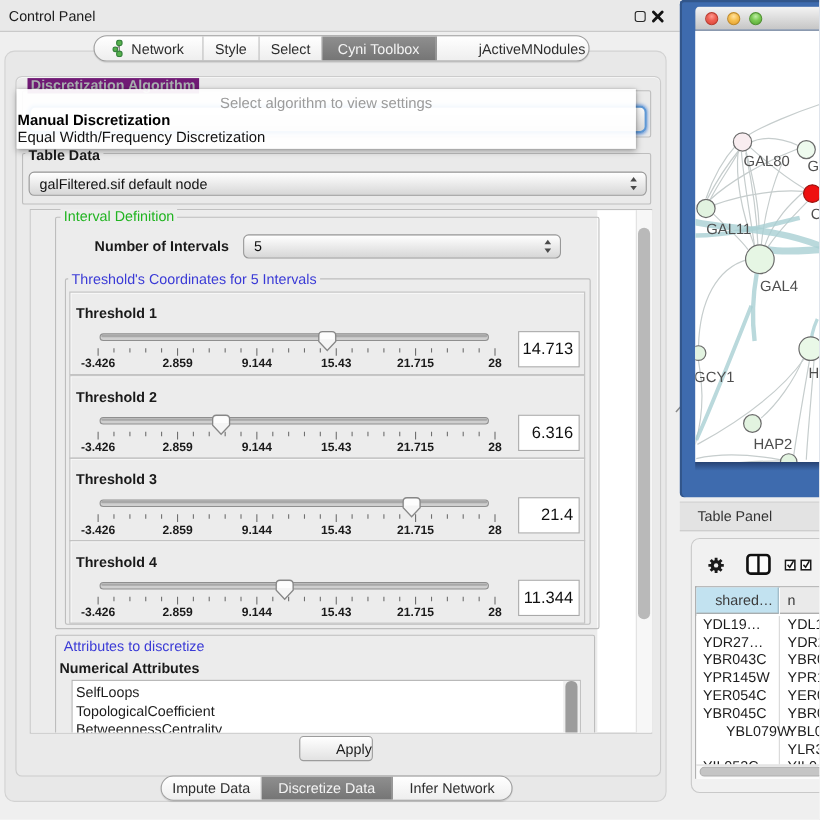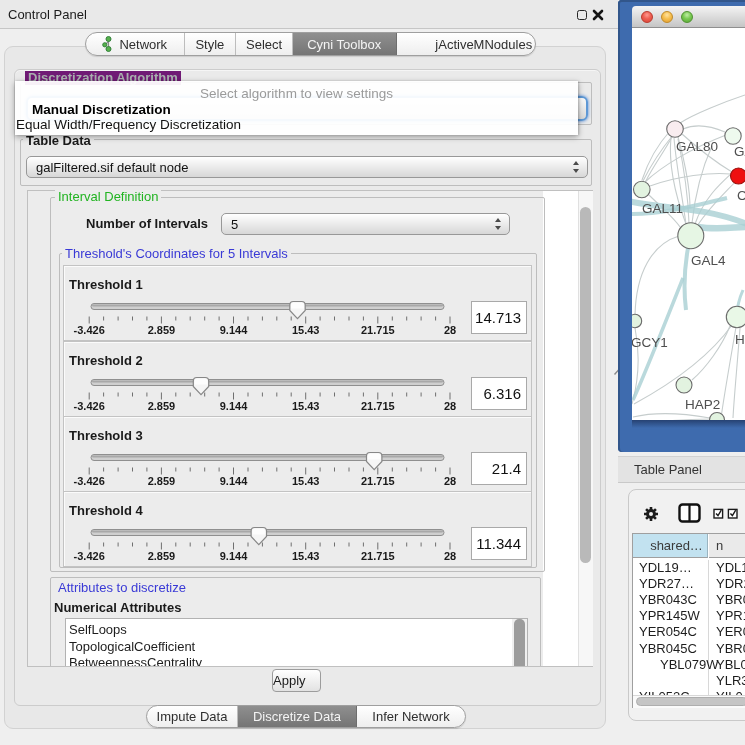--- a/index.html
+++ b/index.html
@@ -160,21 +160,21 @@
 <div class="glab" style="left:55px;top:581px;background:#ececec;color:#3a3ad6;">Attributes to discretize</div>
 <div class="abs" style="left:54px;top:600px;font-size:13px;font-weight:bold;color:#1a1a1a;">Numerical Attributes</div>
 <div class="abs" style="left:65px;top:618px;width:463px;height:60px;background:#ffffff;border:1px solid #b2b2b2;"></div>
 <div class="abs" style="left:69px;top:622px;font-size:13px;color:#1d1d1d;">SelfLoops</div>
 <div class="abs" style="left:69px;top:638.5px;font-size:13px;color:#1d1d1d;">TopologicalCoefficient</div>
 <div class="abs" style="left:69px;top:655px;font-size:13px;color:#1d1d1d;">BetweennessCentrality</div>
 <div class="abs" style="left:512px;top:619px;width:15px;height:58px;background:#efefef;"></div>
 <div class="abs" style="left:514px;top:619px;width:11px;height:58px;background:#9c9c9c;border-radius:5px;"></div>
 </div>
     </div>
-<div class="abs" style="left:272px;top:669px;width:49px;height:23px;border:1px solid #9c9c9c;border-radius:4px;background:linear-gradient(#ffffff,#e2e2e2);font-size:13px;color:#1c1c1c;text-align:left;line-height:21px;">Apply</div>
+<div class="abs" style="left:272px;top:669px;width:67px;height:23px;border:1px solid #9c9c9c;border-radius:4px;background:linear-gradient(#ffffff,#e2e2e2);font-size:13px;color:#1c1c1c;text-align:right;line-height:21px;">Apply</div>
 <div class="seg abs" style="left:146px;top:705px;width:320px;height:23px;">
  <div class="s" style="width:91px;">Impute Data</div>
  <div class="s sel" style="width:119px;">Discretize Data</div>
  <div class="s" style="flex:1;">Infer Network</div>
 </div>
 
 <svg class="abs" style="left:613px;top:368px;" width="10" height="9" viewBox="0 0 10 9">
  <path d="M1.5 6.5 L5 2.5 L8.5 6.5" stroke="#8a8a8a" stroke-width="1.4" fill="none"></path>
 </svg>
 
@@ -290,15 +290,15 @@
       <div class="cell" style="left:6px;top:112.7px;height:16.1px;line-height:16.1px;margin-top:47px;">YLR345W</div>
       <div class="cell" style="left:83px;top:112.7px;height:16.1px;line-height:16.1px;">YLR3</div>
       <div class="cell" style="left:6px;top:128.8px;height:16.1px;line-height:16.1px;">YIL052C</div>
       <div class="cell" style="left:83px;top:128.8px;height:16.1px;line-height:16.1px;">YIL0</div>
     </div>
 <div class="abs" style="left:633px;top:695px;width:112px;height:13px;background:#fafafa;border-top:1px solid #d8d8d8;"></div>
 <div class="abs" style="left:636px;top:697px;width:112px;height:9px;background:#c5c5c5;border:1px solid #aeaeae;border-radius:4.5px;"></div>
 
 <div class="abs" style="left:15px;top:81px;width:563px;height:54px;background:rgba(255,255,255,0.94);box-shadow:0 2px 6px rgba(0,0,0,0.35),1px 0 2px rgba(0,0,0,0.15);z-index:50;">
  <div style="position:absolute;left:0;top:5px;width:100%;text-align:center;font-size:13.5px;color:#9b9b9b;">Select algorithm to view settings</div>
- <div style="position:absolute;left:1px;top:21px;font-size:13.5px;font-weight:bold;color:#000;padding-left:16px;">Manual Discretization</div>
+ <div style="position:absolute;left:1px;top:21px;font-size:13.5px;font-weight:bold;color:#000;">Manual Discretization</div>
  <div style="position:absolute;left:1px;top:36px;font-size:13.5px;color:#111;">Equal Width/Frequency Discretization</div>
 </div>
 </div>
 </body></html>

